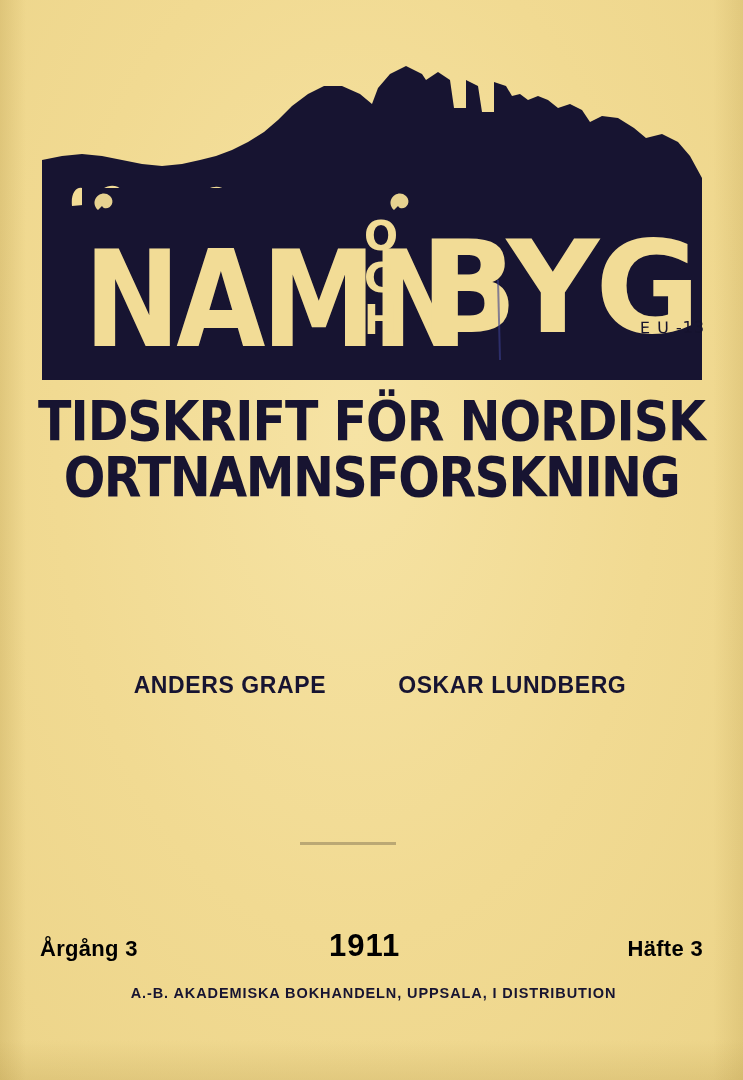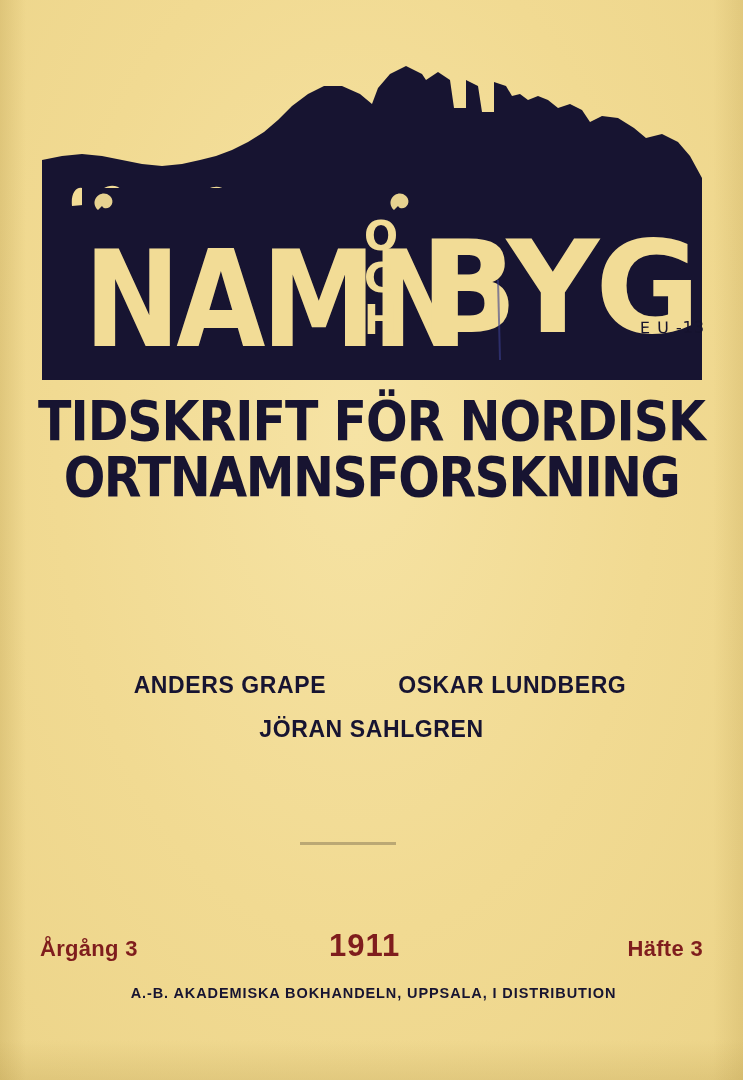--- a/index.html
+++ b/index.html
@@ -147,21 +147,21 @@
 
   
   .bottom-line {
     position: absolute;
     left: 40px;
     right: 40px;
     top: 928px;
     display: flex;
     align-items: baseline;
     justify-content: space-between;
-    color: #7f1d1d;
+    color: #000000;
   }
   .volume, .issue {
     font-size: 22px;
     font-weight: bold;
     letter-spacing: 0.3px;
   }
   .year {
     font-size: 31px;
     font-weight: bold;
     letter-spacing: 1px;
@@ -296,23 +296,20 @@
     <div class="subtitle-line l2">ORTNAMNSFORSKNING</div>
   </div>
 
 
   <div class="editors-row1">
     <span class="ed">ANDERS GRAPE</span>
     <span class="gap"></span>
     <span class="ed">OSKAR LUNDBERG</span>
   </div>
 
-  <div class="editors-row2">
-    <span class="ed">JÖRAN SAHLGREN</span>
-  </div>
 
   <div class="faint-rule"></div>
 
   <div class="bottom-line">
     <div class="volume">Årgång 3</div>
     <div class="year">1911</div>
     <div class="issue">Häfte 3</div>
   </div>
 
   <div class="imprint">A.-B. AKADEMISKA BOKHANDELN, UPPSALA, I DISTRIBUTION</div>

